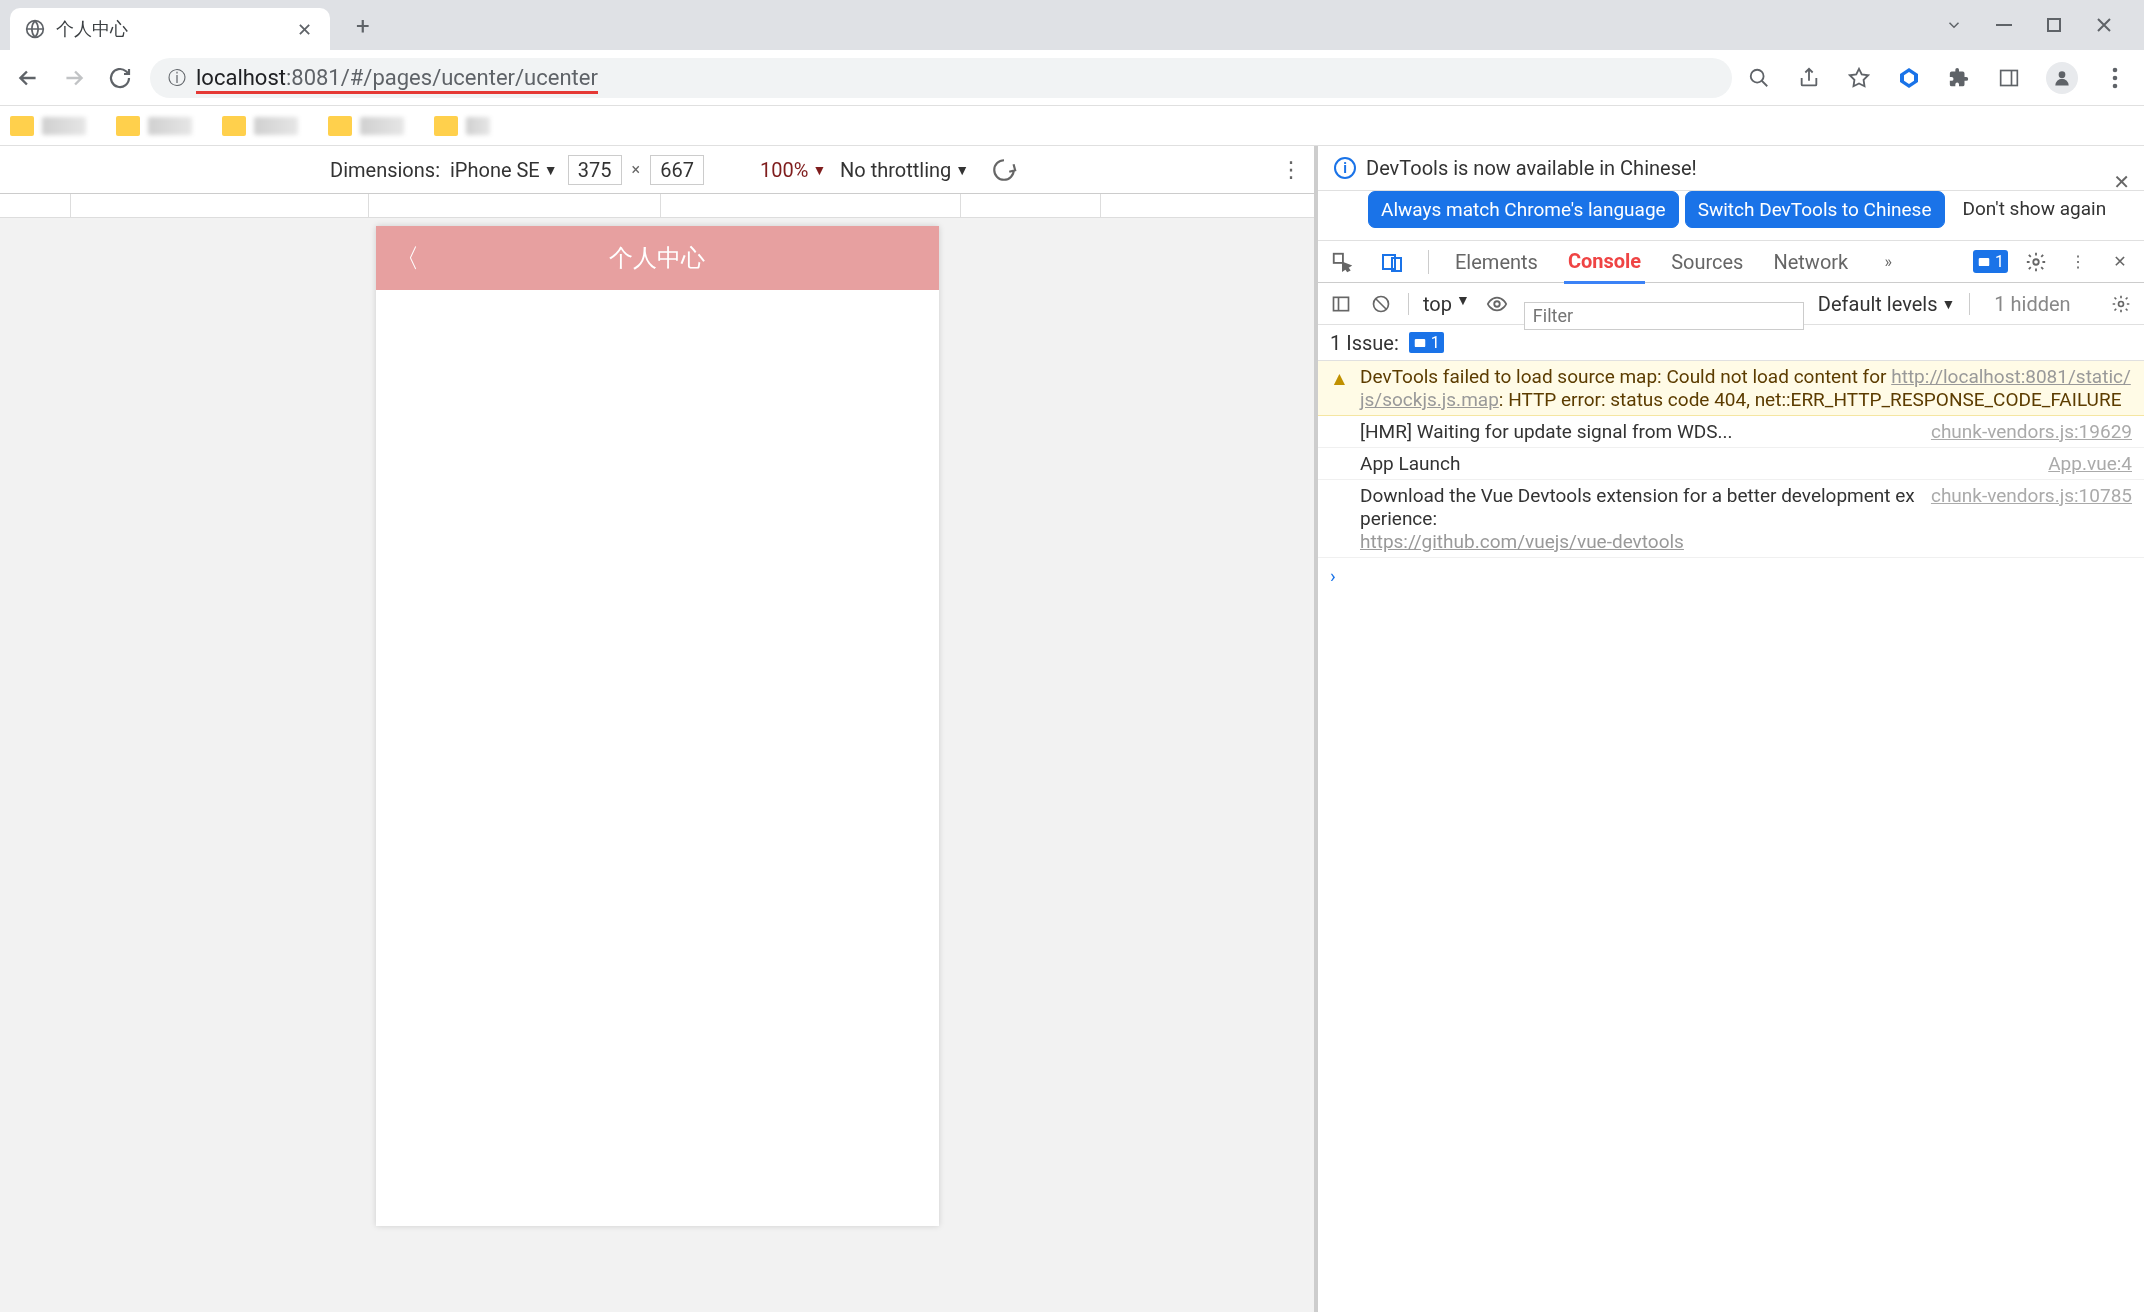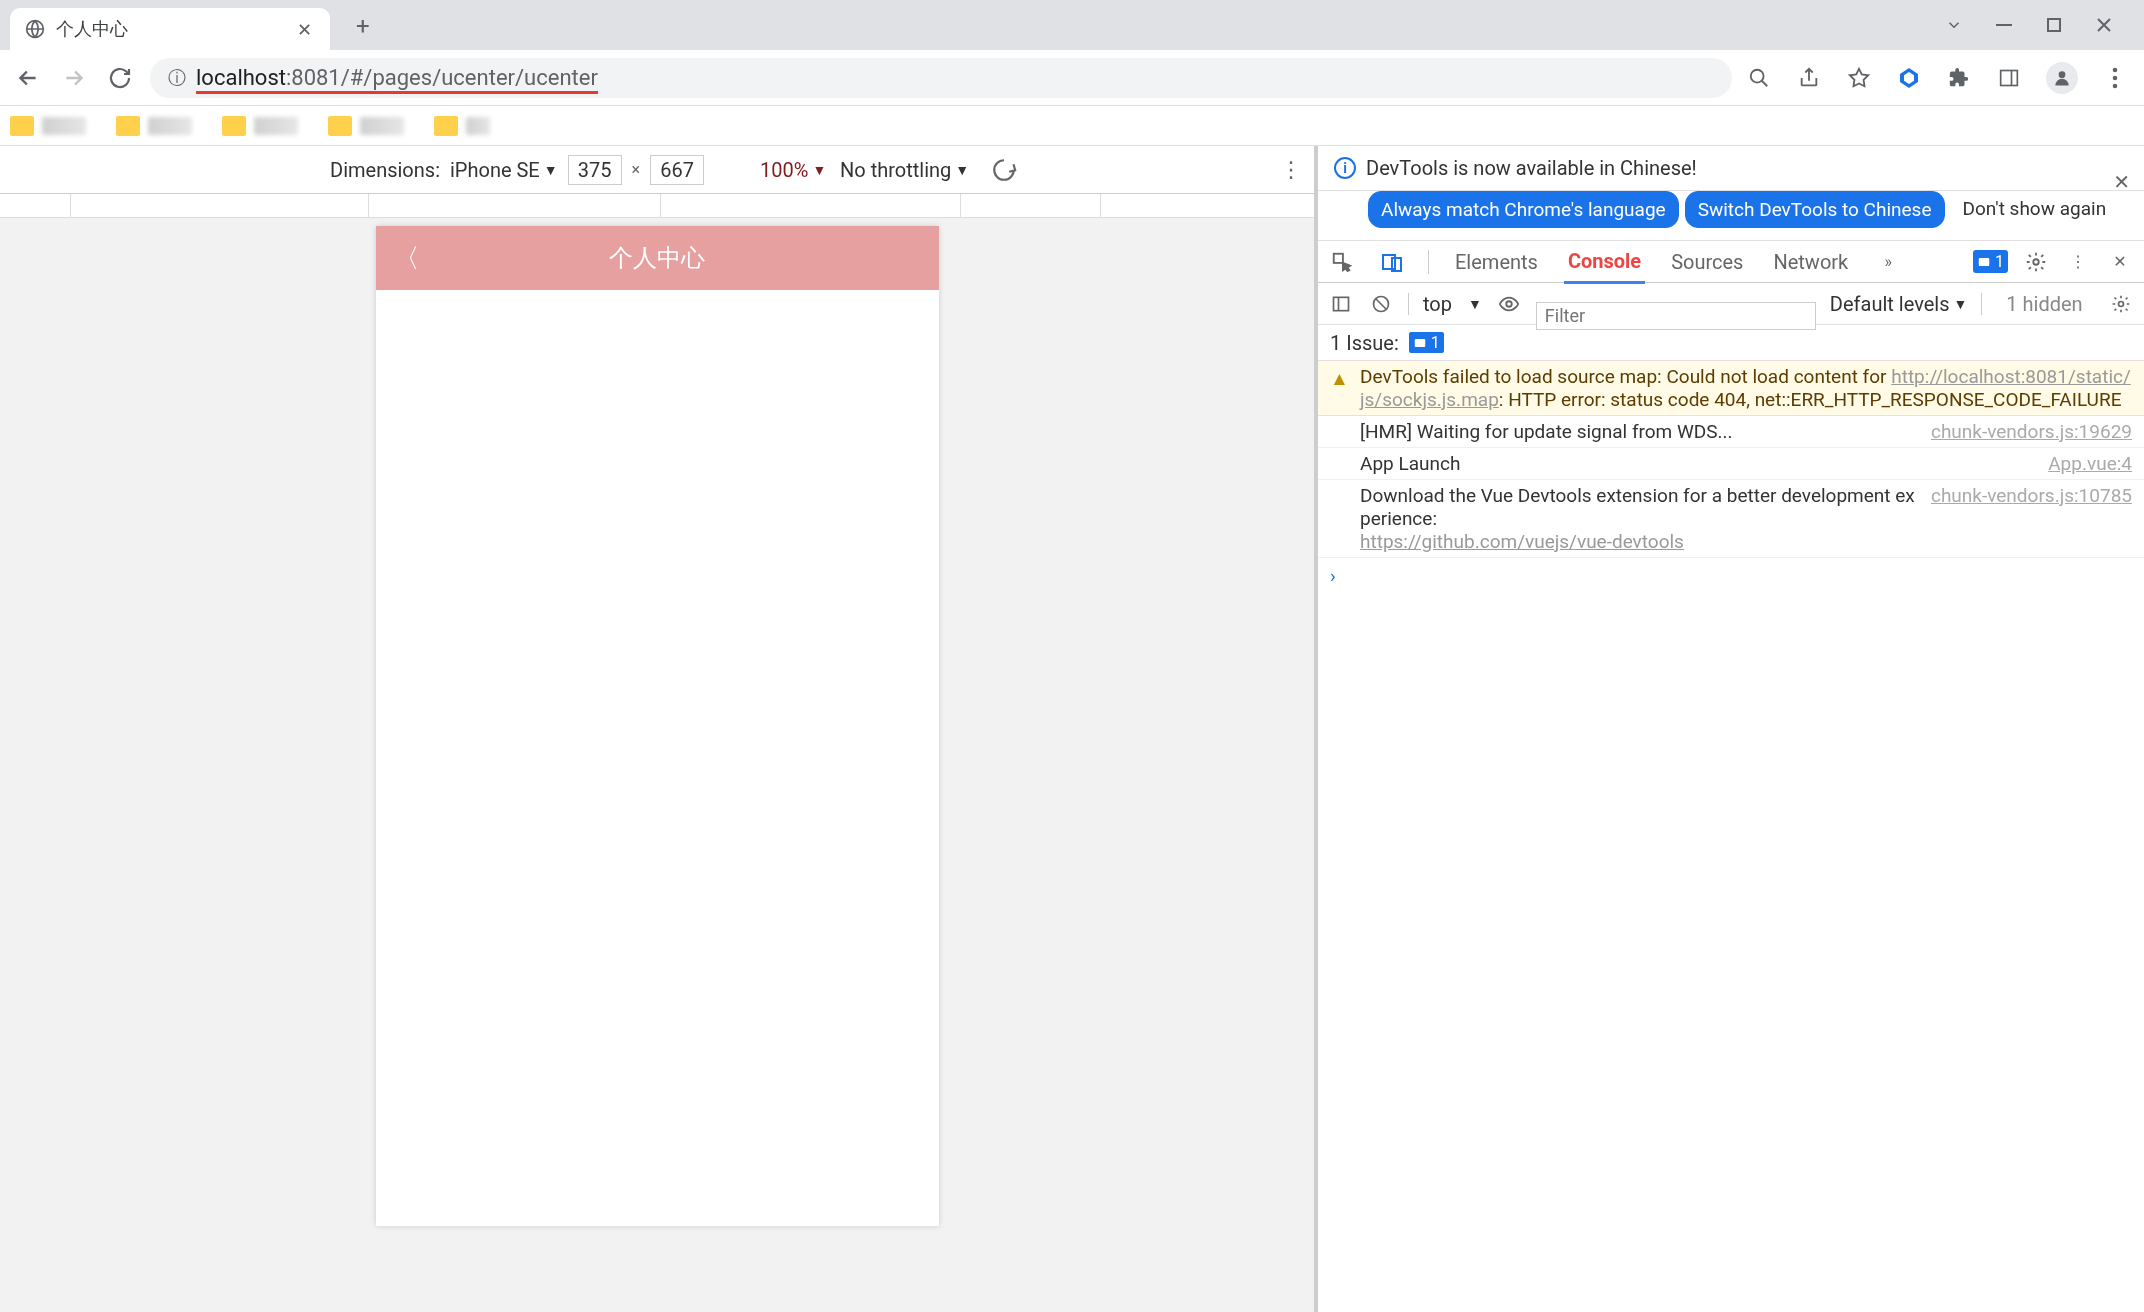--- a/index.html
+++ b/index.html
@@ -59,36 +59,36 @@
     .device-frame { width: 563px; height: 1000px; background:#fff; box-shadow: 0 0 6px rgba(0,0,0,.15); overflow:hidden; }
     .app-header { background:#e7a0a0; height:64px; display:flex; align-items:center; justify-content:center; color:#fff; font-size:24px; position:relative; }
     .app-back { position:absolute; left:18px; color:#fff; font-size:26px; }
 
     
     .dt-infobar { display:flex; align-items:center; gap:10px; padding: 10px 16px; border-bottom:1px solid #e0e0e0; position:relative; }
     .dt-info-icon { width:22px; height:22px; border:2px solid #1a73e8; color:#1a73e8; border-radius:50%; display:flex; align-items:center; justify-content:center; font-size:14px; font-weight:bold; }
     .dt-info-text { font-size:20px; color:#333; }
     .dt-info-close { position:absolute; right:14px; top:24px; font-size:20px; color:#666; cursor:pointer; }
     .dt-info-actions { display:flex; gap:6px; padding: 0 16px 12px 50px; border-bottom:1px solid #e0e0e0; }
-    .dt-btn { padding:6px 12px; font-size:19px; border-radius:13px; cursor:pointer; }
+    .dt-btn { padding:6px 12px; font-size:19px; border-radius:7px; cursor:pointer; }
     .dt-btn.primary { background:#1a73e8; color:#fff; border:1px solid #1a73e8; }
     .dt-btn.secondary { background:#fff; color:#333; border:none; }
 
     .dt-tabbar { display:flex; align-items:center; height:42px; border-bottom:1px solid #ccc; padding:0 10px; gap:22px; }
     .dt-tool-icon { width:28px; height:28px; color:#666; cursor:pointer; display:flex; align-items:center; justify-content:center; }
     .dt-tool-icon.active { color:#1a73e8; }
     .dt-tab { font-size:20px; color:#666; padding:8px 4px; cursor:pointer; }
     .dt-tab.active { color:#ef4444; border-bottom:3px solid #3b82f6; margin-bottom:-1px;font-weight:bold; }
     .dt-tabbar-right { margin-left:auto; display:flex; align-items:center; gap:14px; }
     .issues-pill { background:#1a73e8; color:#fff; border-radius:3px; padding:2px 4px; font-size:16px; display:flex; align-items:center; gap:4px; }
 
     .dt-console-toolbar { display:flex; align-items:center; height:42px; border-bottom:1px solid #e0e0e0; padding:0 10px; gap:14px; }
     .ct-btn { width:26px; height:26px; color:#666; cursor:pointer; display:flex; align-items:center; justify-content:center; }
     .ct-sep { width:1px; height:22px; background:#ccc; }
-    .ct-top { font-size:20px; color:#333; display:flex; align-items:center; gap:16px; }
+    .ct-top { font-size:20px; color:#333; display:flex; align-items:flex-start; gap:4px; }
     .ct-filter { border:1px solid #ccc; height:28px; width:280px; padding:0 8px; font-size:18px; color:#888;margin-top:24px; }
     .ct-levels { font-size:20px; color:#333; display:flex; align-items:center; gap:4px; }
     .ct-hidden { font-size:20px; color:#888; margin-left:10px; }
 
     .dt-issues-row { display:flex; align-items:center; height:36px; border-bottom:1px solid #e0e0e0; padding:0 12px; gap:10px; }
     .dt-issues-row .label { font-size:20px; color:#333; }
     .issues-badge { background:#1a73e8; color:#fff; padding:1px 4px; border-radius:2px; font-size:16px; display:flex; align-items:center; gap:4px; }
 
     .console-body { font-family: "Consolas","Menlo",monospace; font-size:19px; }
     .console-row { display:flex; padding:4px 12px; border-bottom:1px solid #f0f0f0; gap:10px; }

